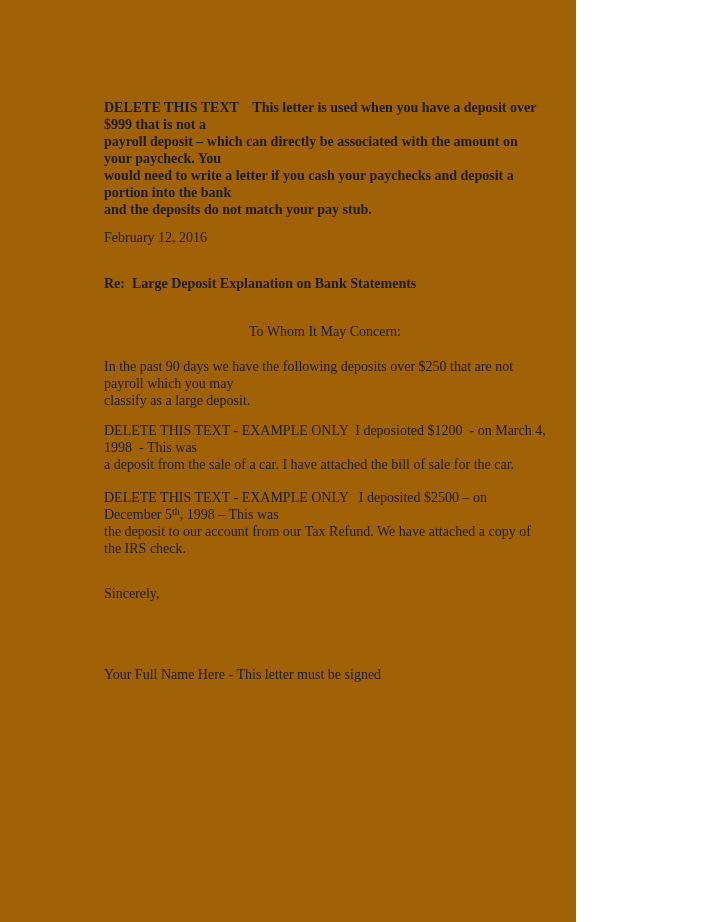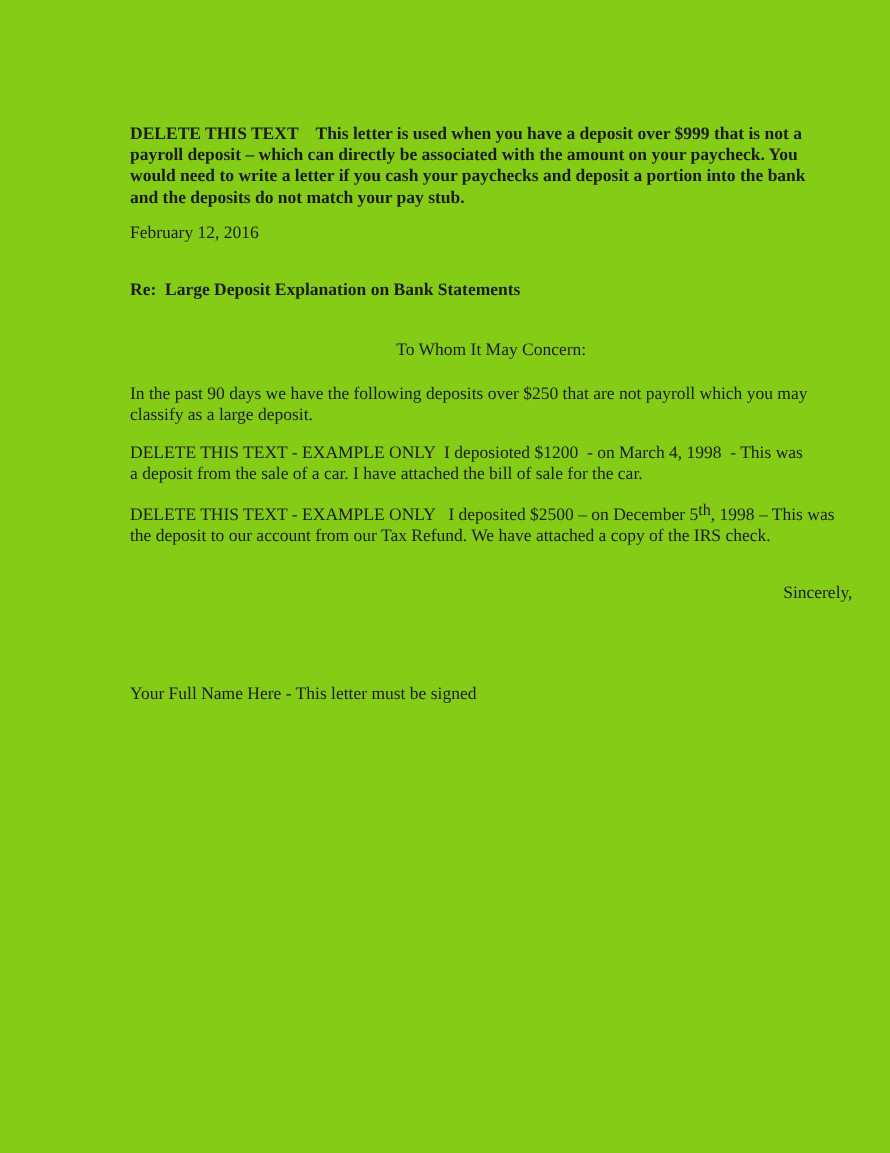--- a/index.html
+++ b/index.html
@@ -2,23 +2,23 @@
 <html><head>
 <meta charset="utf-8">
 <style>
   html, body {
     margin: 0;
     padding: 0;
     background: #ffffff;
   }
   .page {
     position: relative;
-    width: 712px;
+    width: 576px;
     height: 922px;
-    background: #84cc16;
+    background: #a16207;
     overflow: hidden;
     font-family: "Liberation Serif", "DejaVu Serif", serif;
     font-size: 14px;
     line-height: 17px;
     color: #1c1c1c;
     box-sizing: border-box;
     padding: 99px 30px 0 104px;
   }
   .page p {
     margin: 0;
@@ -26,24 +26,24 @@
     max-width: 578px;
   }
   .bold { font-weight: bold; }
   .mt-date      { margin-top: 11px !important; }
   .mt-recipient { margin-top: 20px !important; }
   .mt-subject   { margin-top: 29px !important; }
   .mt-salute    { margin-top: 31px !important; text-align: center; }
   .mt-intro     { margin-top: 18px !important; }
   .mt-ex1       { margin-top: 13px !important; }
   .mt-ex2       { margin-top: 16px !important; }
-  .mt-closing   { margin-top: 28px !important; text-align: right; }
+  .mt-closing   { margin-top: 28px !important; }
   .mt-signature { margin-top: 64px !important; }
   sup.ordinal {
-    font-size: 13px;
+    font-size: 10px;
     line-height: 0;
     vertical-align: 4px;
   }
 </style>
 </head>
 <body>
 
 <div class="page">
   <p class="bold">DELETE THIS TEXT    This letter is used when you have a deposit over $999 that is not a
 payroll deposit – which can directly be associated with the amount on your paycheck. You

